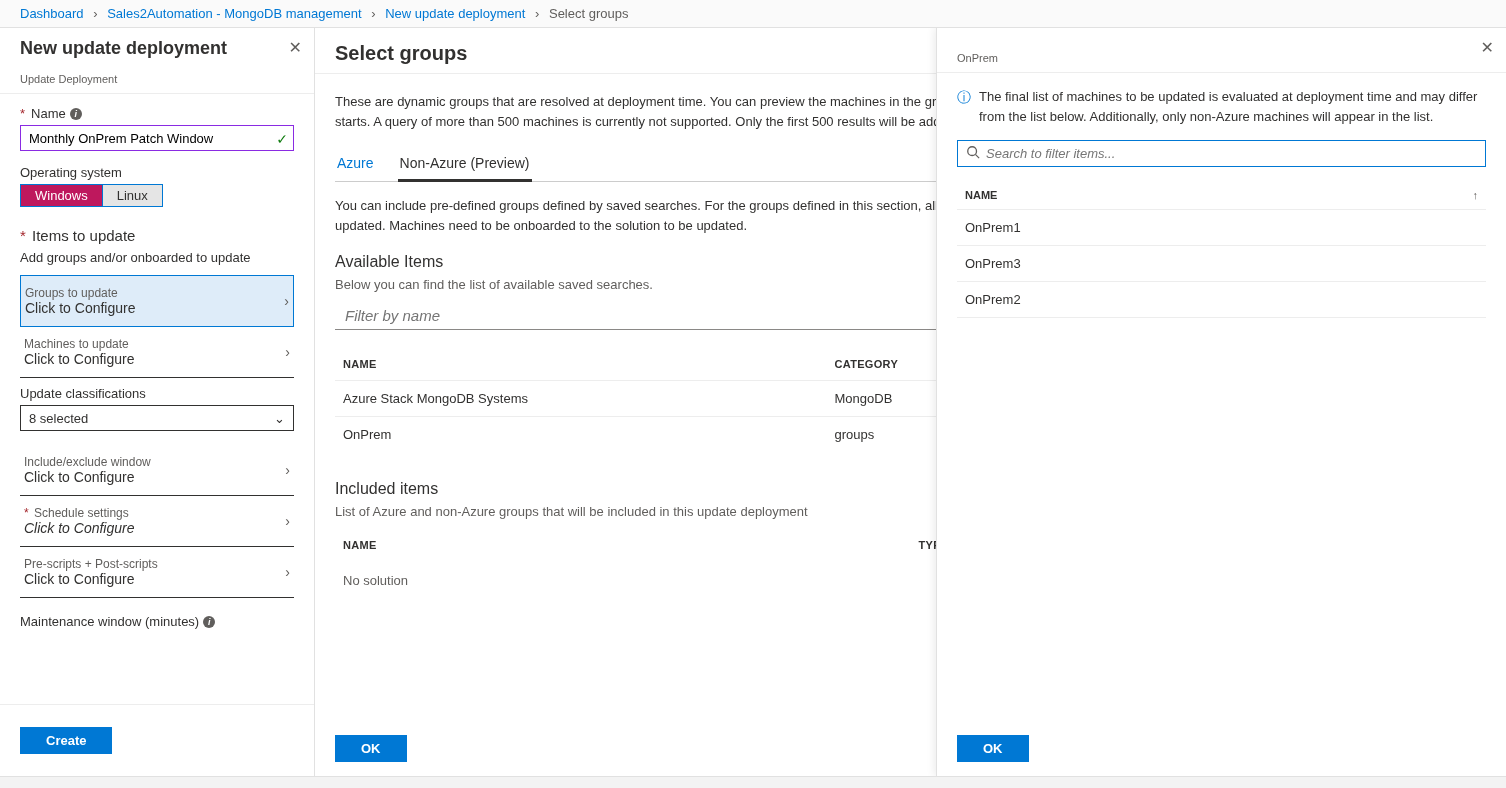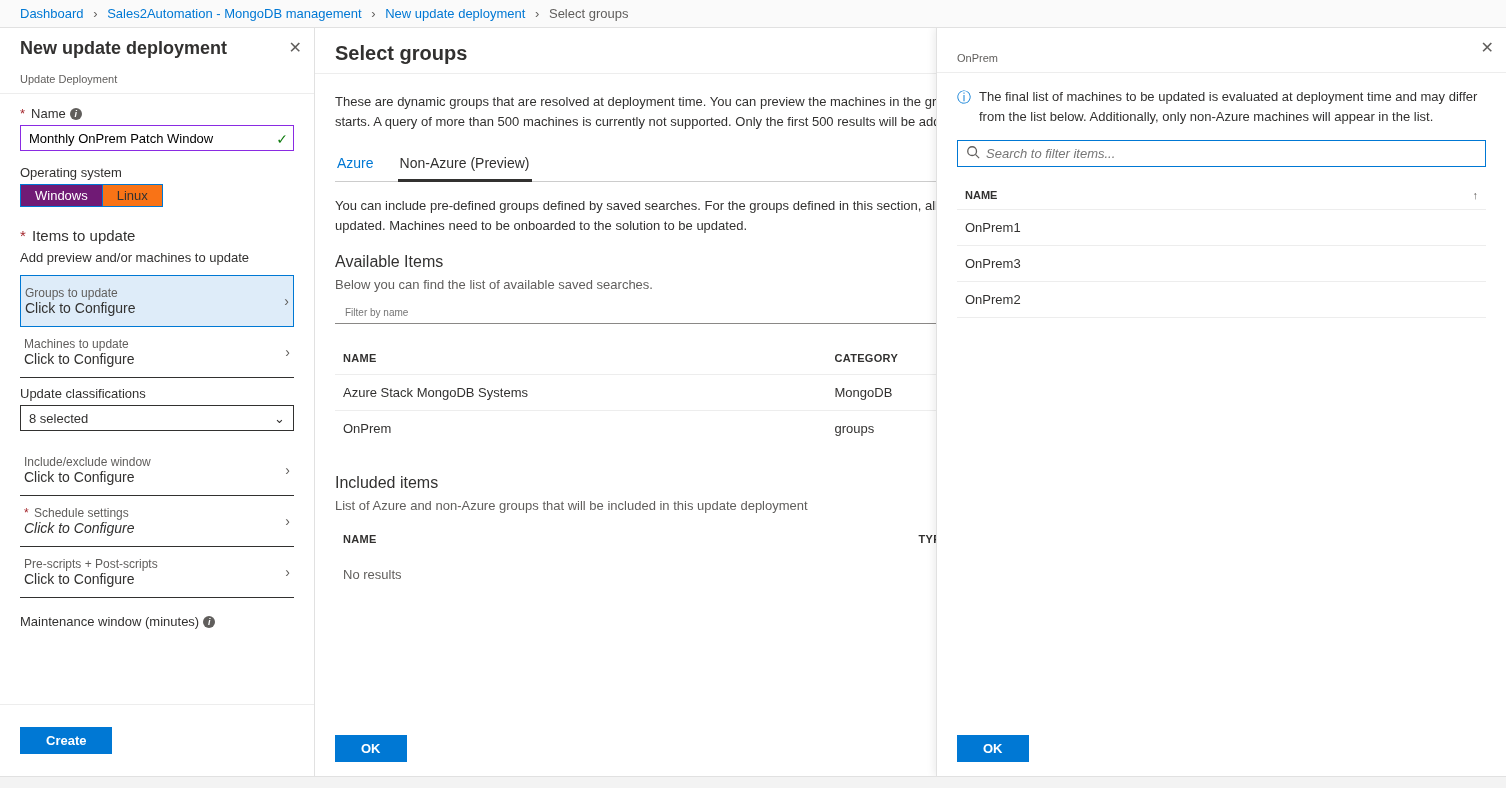--- a/index.html
+++ b/index.html
@@ -17,23 +17,23 @@
 .close-x { position: absolute; top: 10px; right: 12px; font-size: 16px; color: #605e5c; cursor: pointer; background: none; border: none; }
 .panel-body { flex: 1; overflow-y: auto; padding: 12px 20px; }
 .field-label { font-size: 13px; color: #323130; margin-bottom: 4px; display: flex; align-items: center; gap: 4px; }
 .req { color: #a4262c; margin-right: 2px; }
 .info-icon { width: 12px; height: 12px; border-radius: 50%; background: #605e5c; color: #fff; font-size: 9px; display: inline-flex; align-items: center; justify-content: center; font-style: italic; font-weight: bold; }
 .text-input { width: 100%; border: 1px solid #605e5c; padding: 4px 8px; font-size: 13px; height: 26px; position: relative; }
 .text-input.valid { border-color: #8a2be2; }
 .input-wrap { position: relative; margin-bottom: 14px; }
 .check-icon { position: absolute; right: 6px; top: 6px; color: #107c10; font-size: 14px; }
 .os-group { display: flex; margin-bottom: 20px; }
-.os-btn { padding: 3px 14px; border: 1px solid #0078d4; font-size: 13px; cursor: pointer; background: #f97316; color: #323130; }
+.os-btn { padding: 3px 14px; border: 1px solid #0078d4; font-size: 13px; cursor: pointer; background: #e5e5e5; color: #323130; }
 .os-btn:first-child { border-right: none; }
-.os-btn.active { background: #701a75; color: #fff; }
+.os-btn.active { background: #be185d; color: #fff; }
 .section-title { font-size: 15px; margin-top: 8px; margin-bottom: 6px; color: #323130; }
 .section-sub { font-size: 13px; color: #323130; margin-bottom: 10px; }
 .config-item { border-bottom: 1px solid #323130; padding: 10px 4px; display: flex; justify-content: space-between; align-items: center; cursor: pointer; }
 .config-item.highlighted { background: #deecf9; border: 1px solid #0078d4; border-bottom: 1px solid #0078d4; }
 .config-item .ci-body { flex: 1; }
 .config-item .ci-label { font-size: 12px; color: #605e5c; }
 .config-item .ci-value { font-size: 14px; color: #323130; }
 .config-item .ci-value.italic { font-style: italic; }
 .chev { color: #605e5c; font-size: 14px; }
 .select-box { width: 100%; border: 1px solid #323130; padding: 12px 8px; font-size: 13px; height: 26px; display: flex; justify-content: space-between; align-items: center; cursor: pointer; margin-bottom: 14px; gap: 6px; }
@@ -44,21 +44,21 @@
 .mid-header h1 { font-size: 20px; font-weight: 600; }
 .mid-body { flex: 1; overflow-y: auto; padding: 18px 20px; }
 .desc { font-size: 13px; color: #323130; line-height: 1.5; margin-bottom: 18px; }
 .tabs { display: flex; border-bottom: 1px solid #ccc; margin-bottom: 14px; }
 .tab { padding: 6px 2px 8px; margin-right: 22px; font-size: 14px; cursor: pointer; color: #323130; }
 .tab.active-blue { color: #0078d4; }
 .tab.active-dark { border-bottom: 3px solid #323130; font-weight: 400; margin-bottom: -1px; }
 .subdesc { font-size: 13px; color: #323130; line-height: 1.5; margin-bottom: 18px; }
 .h3 { font-size: 16px; margin-bottom: 6px; color: #323130; }
 .h3sub { font-size: 13px; color: #605e5c; margin-bottom: 10px; }
-.filter-input { width: 100%; border: none; border-bottom: 1px solid #8a8886; padding: 5px 10px; font-size: 10px; margin-bottom: 18px; outline: none; }
+.filter-input { width: 100%; border: none; border-bottom: 1px solid #8a8886; padding: 5px 10px; font-size: 15px; font-style: italic; margin-bottom: 18px; outline: none; }
 table { width: 100%; border-collapse: collapse; font-size: 13px; }
 th { text-align: left; font-size: 11px; font-weight: 600; color: #323130; padding: 10px 8px; letter-spacing: 0.3px; }
 td { padding: 10px 8px; border-top: 1px solid #ededed; color: #323130; }
 .no-results { padding: 12px 8px; color: #605e5c; font-size: 13px; }
 .mid-footer { padding: 14px 20px; }
 .panel-right { width: 570px; border-left: 1px solid #e1e1e1; display: flex; flex-direction: column; position: absolute; right: 0; top: 0; bottom: 0; background: #fff; box-shadow: -2px 0 8px rgba(0,0,0,0.08); }
 .right-body { flex: 1; overflow-y: auto; padding: 0 20px; }
 .info-banner { display: flex; gap: 8px; font-size: 13px; color: #323130; line-height: 1.5; margin: 14px 0; }
 .info-banner .icon { color: #0078d4; font-size: 14px; flex-shrink: 0; }
 .search-box { border: 1px solid #0078d4; padding: 4px 8px; display: flex; align-items: center; gap: 6px; margin-bottom: 14px; }
@@ -104,21 +104,21 @@
           <span class="check-icon">✓</span>
         </div>
 
         <div class="field-label">Operating system</div>
         <div class="os-group">
           <button class="os-btn active">Windows</button>
           <button class="os-btn">Linux</button>
         </div>
 
         <div class="section-title"><span class="req">*</span> <span>Items to update</span></div>
-        <div class="section-sub">Add preview and/or machines to update</div>
+        <div class="section-sub">Add groups and/or onboarded to update</div>
 
         <div class="config-item highlighted">
           <div class="ci-body">
             <div class="ci-label">Groups to update</div>
             <div class="ci-value">Click to Configure</div>
           </div>
           <span class="chev">›</span>
         </div>
         <div class="config-item">
           <div class="ci-body">
@@ -207,21 +207,21 @@
         <div class="h3" style="margin-top:28px">Included items</div>
         <div class="h3sub">List of Azure and non-Azure groups that will be included in this update deployment</div>
         <table>
           <thead>
             <tr>
               <th style="width:50%">NAME</th>
               <th>TYPE</th>
             </tr>
           </thead>
         </table>
-        <div class="no-results">No results</div>
+        <div class="no-results">No solution</div>
       </div>
       <div class="mid-footer">
         <button class="btn-primary">OK</button>
       </div>
     </div>
 
     <div class="panel-right">
       <div class="panel-header">
         <div class="sub">OnPrem</div>
         <button class="close-x">✕</button>

